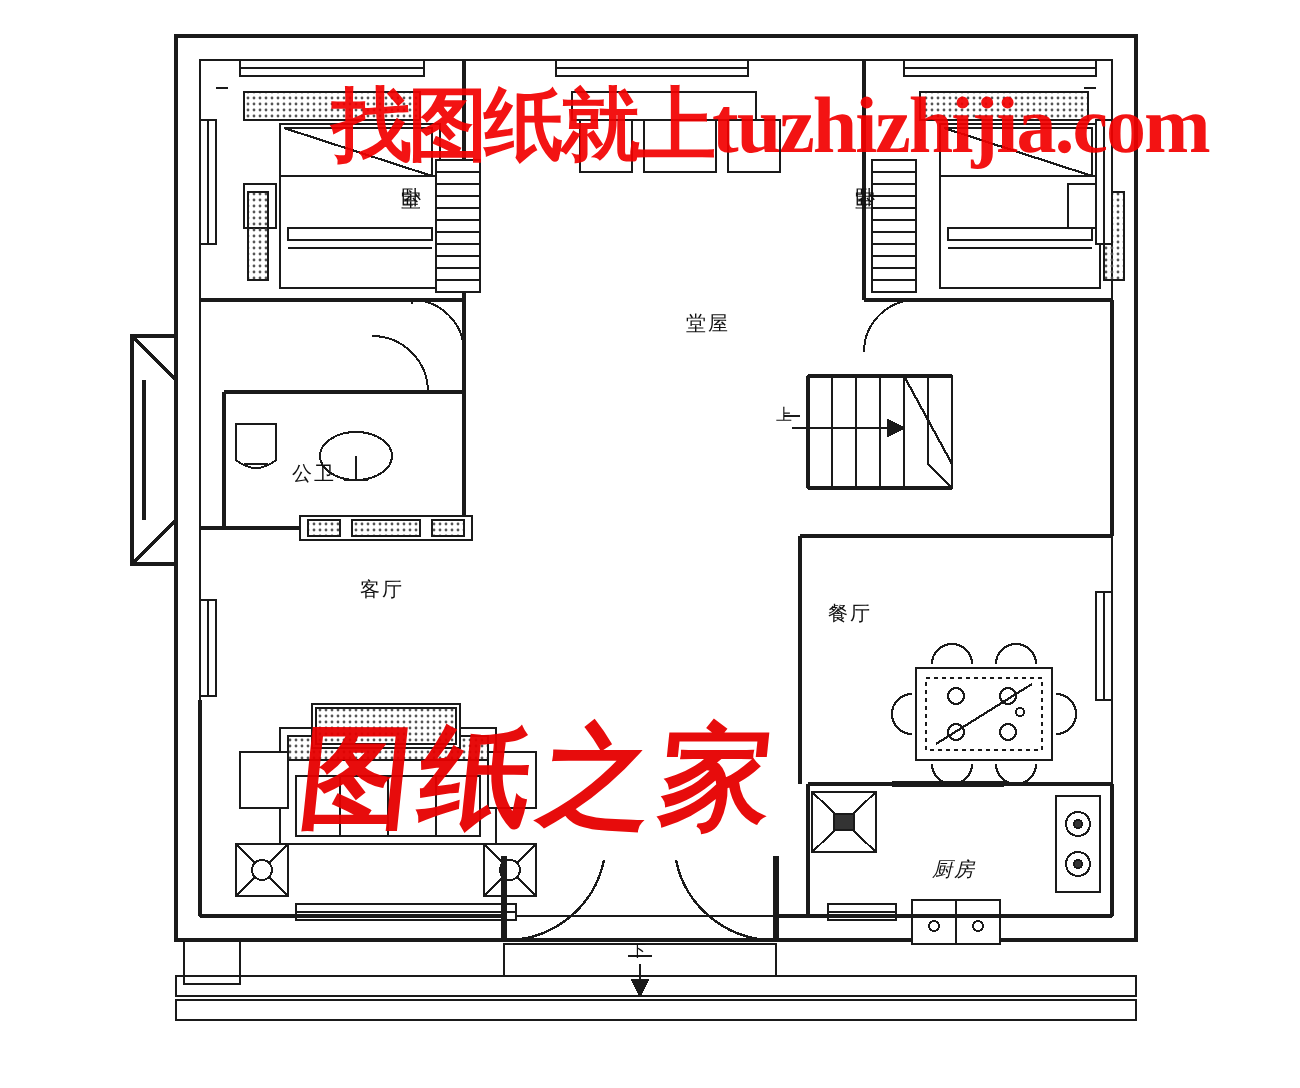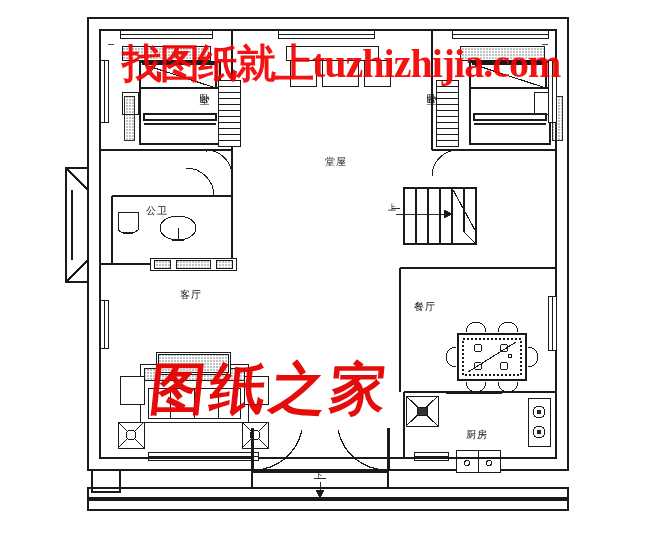--- a/index.html
+++ b/index.html
@@ -13,21 +13,21 @@
           position:absolute;white-space:nowrap;letter-spacing:1px;}
   .rlabel.vert{writing-mode:vertical-rl;text-orientation:upright;letter-spacing:0px;}
   .tiny{font-size:8px;}
 
   
   .wm-top{position:absolute;left:122px;top:38px;width:420px;height:50px;
           color:#f20000;font-size:40px;line-height:50px;font-weight:bold;
           white-space:nowrap;letter-spacing:0px;
           font-family:"DejaVu Serif","Liberation Serif",serif;
           opacity:.92;pointer-events:none;}
-  .wm-top .cn{font-family:"DejaVu Sans",sans-serif;font-weight:bold;letter-spacing:-2px;}
+  .wm-top .cn{font-family:"DejaVu Sans",sans-serif;font-weight:bold;letter-spacing:-2px;margin-left:44px;}
   .wm-top .en{font-family:Liberation Serif, serif;font-style:normal;letter-spacing:-1px;}
   .wm-mid{position:absolute;left:150px;top:352px;color:#e60000;
           font-size:56px;font-weight:bold;white-space:nowrap;
           font-family:"DejaVu Serif","Liberation Serif",serif;
           letter-spacing:4px;transform:skewX(-6deg);opacity:.95;pointer-events:none;}
 </style>
 </head>
 <body>
 
 <div id="stage">
@@ -339,29 +339,29 @@
         <line x1="108" y1="44" x2="114" y2="44"></line>
         <line x1="542" y1="44" x2="548" y2="44"></line>
       </g>
     </g>
   </svg>
 
   <div class="rlabel vert" style="left:197px;top:86px;">卧室</div>
 
   <div class="rlabel vert" style="left:424px;top:86px;">卧室</div>
 
-  <div class="rlabel" style="left:325px;top:155px;">堂屋</div>
-
-  <div class="rlabel" style="left:146px;top:204px;">公卫</div>
+  <div class="rlabel" style="left:343px;top:155px;">堂屋</div>
+
+  <div class="rlabel" style="left:146px;top:230px;">公卫</div>
 
   <div class="rlabel" style="left:180px;top:288px;">客厅</div>
 
   <div class="rlabel" style="left:414px;top:300px;">餐厅</div>
 
-  <div class="rlabel" style="left:466px;top:428px;">厨房</div>
+  <div class="rlabel" style="left:466px;top:428px;font-style:italic;">厨房</div>
 
   <div class="rlabel tiny" style="left:388px;top:202px;">上</div>
 
   <div class="rlabel tiny" style="left:315px;top:470px;">下</div>
 
   <div class="wm-top"><span class="cn">找图纸就上</span><span class="en">tuzhizhijia.com</span></div>
 
   <div class="wm-mid">图纸之家</div>
 
 </div>

